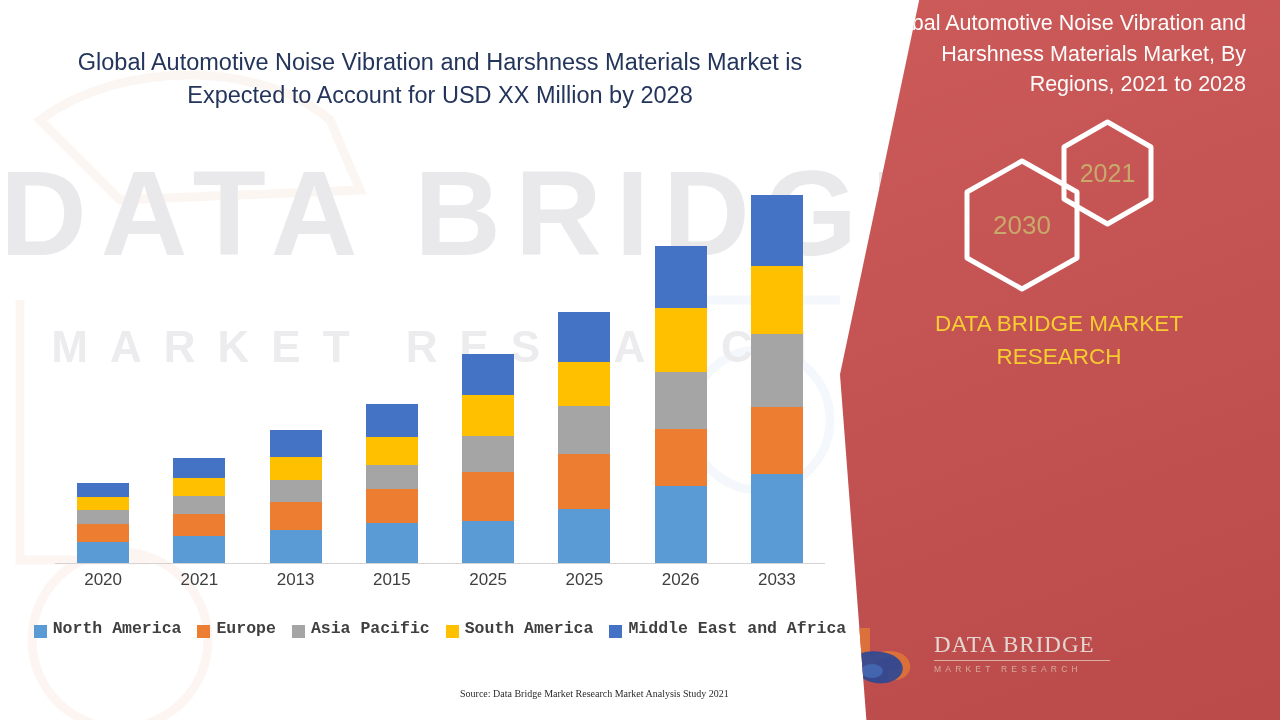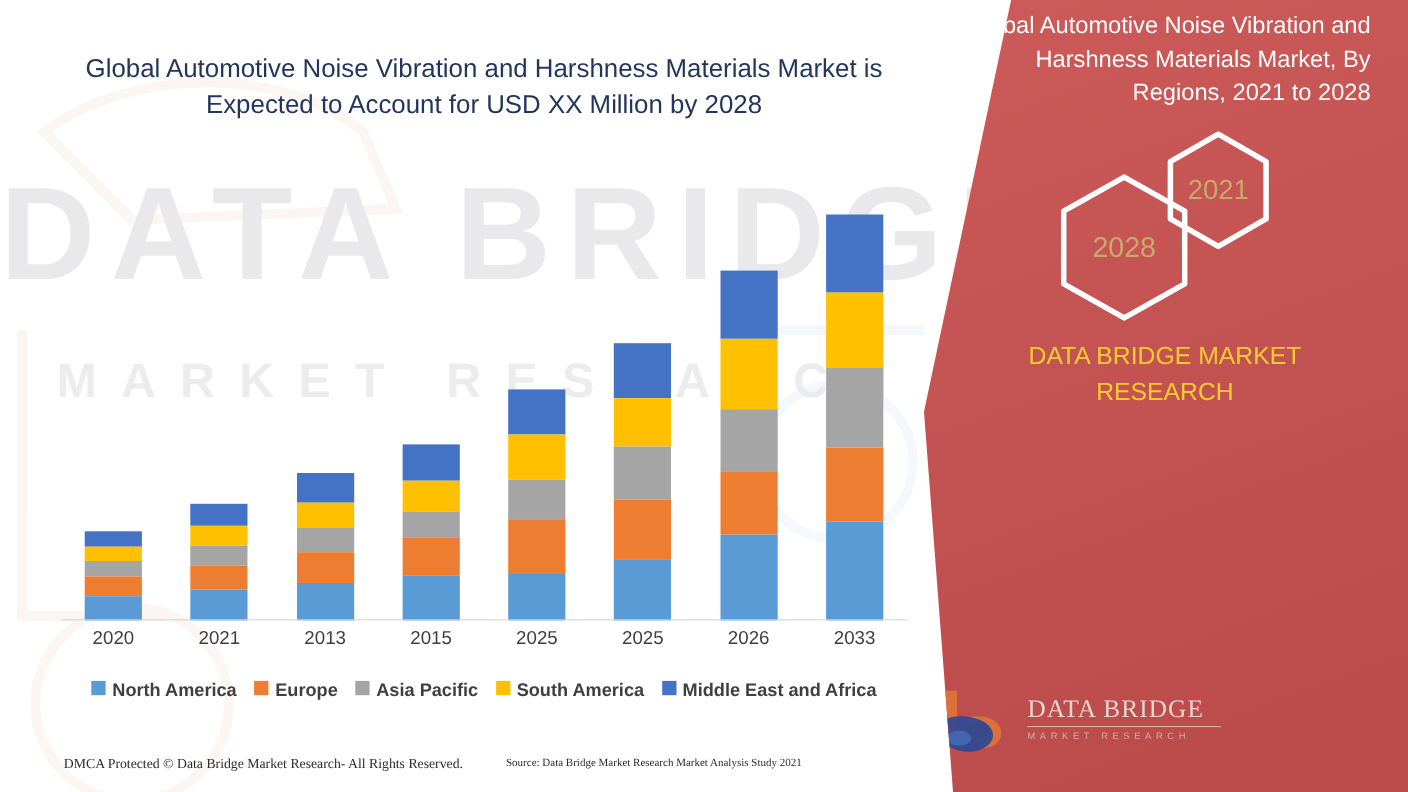--- a/index.html
+++ b/index.html
@@ -71,21 +71,21 @@
   .x-labels .xl {
     width:85px; text-align:center;
     font-size:17px; font-weight:400; color:#3f3f3f;
   }
 
   .legend {
     position:absolute; left:55px; top:615px; width:770px;
     display:flex; justify-content:center; align-items:center; gap:16px;
     flex-wrap:nowrap;
   }
-  .legend-item { display:flex; align-items:flex-start; gap:6px; white-space:nowrap; }
+  .legend-item { display:flex; align-items:flex-end; gap:6px; white-space:nowrap;font-family:Liberation Mono, monospace; }
   .legend-swatch { width:13px; height:13px; flex:0 0 auto; }
   .legend-label { font-size:16.5px; font-weight:700; color:#3f3f3f; }
 
   .footer-left {
     position:absolute; left:58px; top:683px;
     font-family:"Liberation Serif", serif;
     font-size:12.5px; color:#2b2b2b; white-space:nowrap;
   }
   .footer-source {
     position:absolute; left:460px; top:684px;
@@ -280,40 +280,39 @@
       <div class="legend-item">
         <span class="legend-swatch" style="background: rgb(255, 192, 0);"></span>
         <span class="legend-label">South America</span>
       </div>
       <div class="legend-item">
         <span class="legend-swatch" style="background: rgb(68, 114, 196);"></span>
         <span class="legend-label">Middle East and Africa</span>
       </div>
     </div>
 
-  <div class="footer-left">DMCA Protected © Data Bridge Market Research- All Rights Reserved.</div>
   <div class="footer-source">Source: Data Bridge Market Research Market Analysis Study 2021</div>
 </div>
 
 <div class="right-panel">
 
   <div class="rp-title">Global Automotive Noise Vibration and Harshness Materials Market, By Regions, 2021 to 2028</div>
 
   <div class="hexes">
     <div class="hex small">
       <svg width="95" height="110" viewBox="0 0 95 110">
         <polygon points="47.5,4 91,29 91,81 47.5,106 4,81 4,29" fill="none" stroke="#ffffff" stroke-width="5" stroke-linejoin="round"></polygon>
       </svg>
       <span>2021</span>
     </div>
     <div class="hex big">
       <svg width="120" height="138" viewBox="0 0 120 138">
         <polygon points="60,5 115,36 115,102 60,133 5,102 5,36" fill="none" stroke="#ffffff" stroke-width="5" stroke-linejoin="round"></polygon>
       </svg>
-      <span>2028</span>
+      <span>2030</span>
     </div>
   </div>
 
   <div class="brand">DATA BRIDGE MARKET RESEARCH</div>
 
   <div class="logo">
     <div class="logo-mark">
       <svg width="78" height="70" viewBox="0 0 78 70">
         <path d="M8 4 L20 4 L20 34 C30 24, 56 24, 60 40 C62 52, 50 58, 38 56 L38 46 C46 47, 52 44, 50 38 C47 31, 28 32, 22 44 L8 44 Z" fill="#e8743b"></path>
         <path d="M4 38 C4 28, 22 24, 40 30 C56 36, 58 52, 40 58 C24 63, 6 54, 4 44 Z" fill="#2d4a9a" opacity="0.92"></path>

